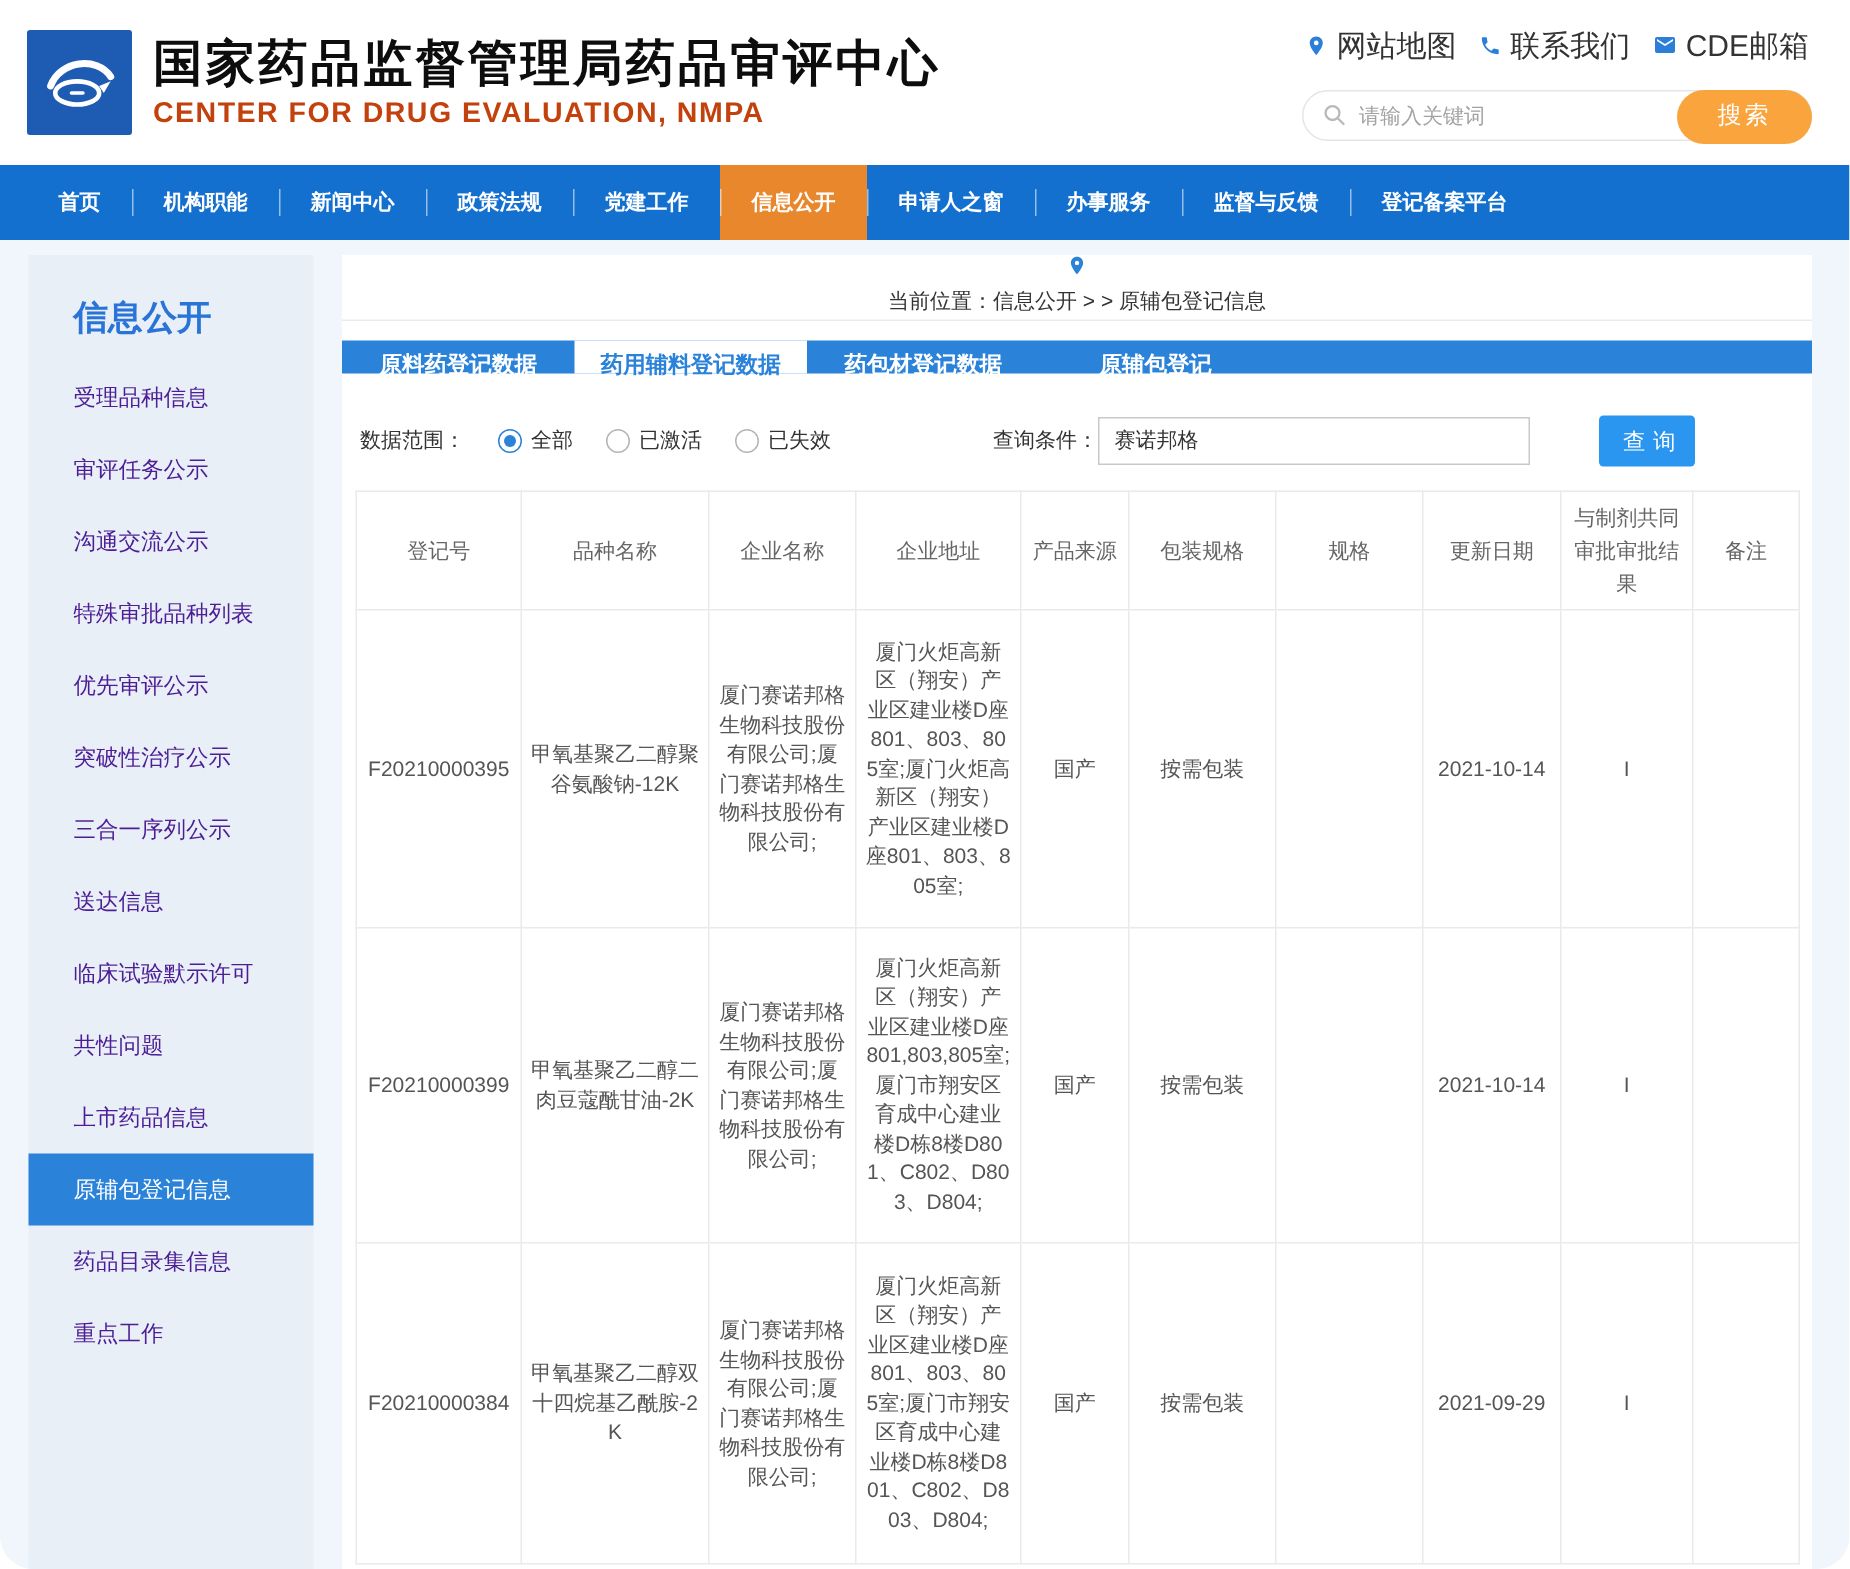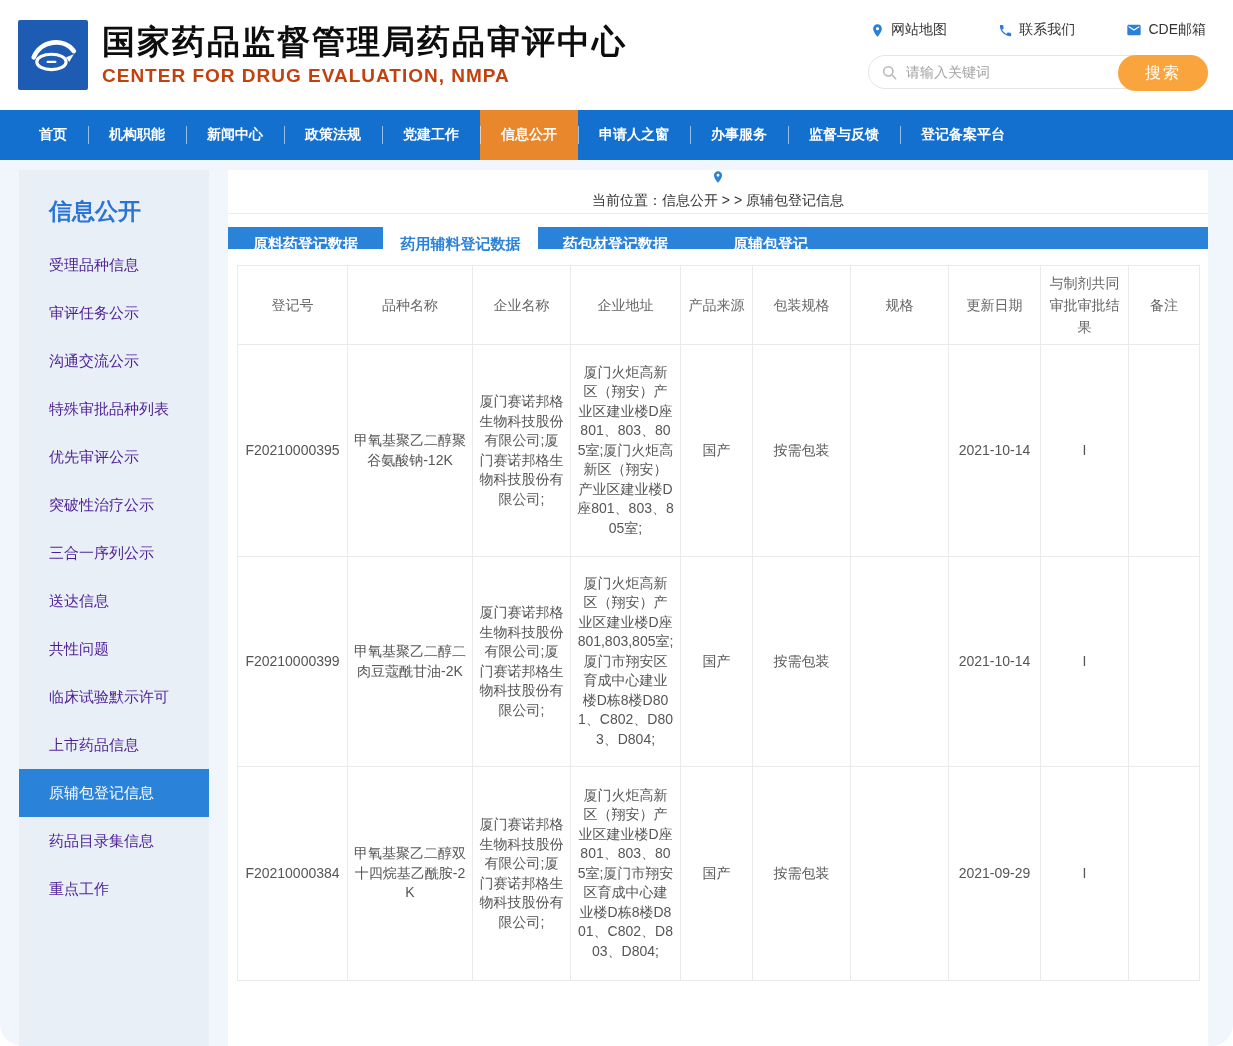--- a/index.html
+++ b/index.html
@@ -7,21 +7,21 @@
     font-family:"Liberation Sans","DejaVu Sans",sans-serif; }
   .page { width:1233px; height:1046px; overflow:hidden; display:flex; flex-direction:column;border-radius:22px; }
 
   
   .site-header { height:110px; display:flex; align-items:center; padding:0 25px 0 18px; background:#fff; flex-shrink:0; }
   .logo { width:70px; height:70px; background:#1d5cb2; border-radius:2px; display:flex; align-items:center; justify-content:center; flex-shrink:0; cursor:pointer; }
   .titles { margin-left:14px; }
   .title-cn { font-size:33px; font-weight:bold; color:#0d0d0d; letter-spacing:2px; line-height:1.15; white-space:nowrap; }
   .title-en { font-size:19px; font-weight:bold; color:#c2410c; letter-spacing:1px; margin-top:5px; white-space:nowrap; }
   .header-right { margin-left:auto; width:340px; flex-shrink:0; }
-  .quick-links { display:flex; justify-content:space-between; align-items:center; font-size:14px; color:#333; padding:0 2px; }
+  .quick-links { display:flex; justify-content:space-between; align-items:center; font-size:20px; color:#333; padding:0 2px; }
   .quick-link { display:flex; align-items:center; gap:6px; cursor:pointer; white-space:nowrap; }
   .search-bar { margin-top:16px; position:relative; height:34px; border:1px solid #e5e5e5; border-radius:17px; background:#fff; display:flex; align-items:center; padding-left:12px; }
   .search-input { border:none; outline:none; flex:1; font-size:14px; color:#333; margin-left:8px; background:transparent; min-width:0; }
   .search-input::placeholder { color:#a3a3a3; }
   .search-btn { position:absolute; right:-1px; top:-1px; height:36px; width:90px; border:none; border-radius:18px; background:#f9a43c; color:#fff; font-size:16px; letter-spacing:2px; cursor:pointer; }
 
   
   .main-nav { height:50px; background:#1470cf; display:flex; align-items:stretch; padding-left:18px; flex-shrink:0; }
   .nav-item { display:flex; align-items:center; padding:0 21px; color:#fff; font-size:14px; font-weight:bold; position:relative; cursor:pointer; white-space:nowrap; }
   .nav-item:not(:first-child)::before { content:""; position:absolute; left:0; top:16px; width:1px; height:18px; background:rgba(255,255,255,.55); }
@@ -127,22 +127,22 @@
       <div class="side-title">信息公开</div>
       <div>
           <div class="side-item">受理品种信息</div>
           <div class="side-item">审评任务公示</div>
           <div class="side-item">沟通交流公示</div>
           <div class="side-item">特殊审批品种列表</div>
           <div class="side-item">优先审评公示</div>
           <div class="side-item">突破性治疗公示</div>
           <div class="side-item">三合一序列公示</div>
           <div class="side-item">送达信息</div>
+          <div class="side-item">临床试验默示许可</div>
           <div class="side-item">共性问题</div>
-          <div class="side-item">临床试验默示许可</div>
           <div class="side-item">上市药品信息</div>
           <div class="side-item active">原辅包登记信息</div>
           <div class="side-item">药品目录集信息</div>
           <div class="side-item">重点工作</div>
         </div>
     </aside>
 
     <main class="content">
 
       <div class="breadcrumb">
@@ -152,20 +152,40 @@
         <span>当前位置：信息公开 &gt; &gt; 原辅包登记信息</span>
       </div>
 
       <div class="tab-bar">
           <div class="tab">原料药登记数据</div>
           <div class="tab active">药用辅料登记数据</div>
           <div class="tab">药包材登记数据</div>
           <div class="tab">原辅包登记</div>
         </div>
 
+      <div class="filter-row">
+        <span>数据范围：</span>
+        <span style="display:flex;align-items:center;">
+            <label class="radio-option">
+              <span class="radio checked"></span>
+              <span>全部</span>
+            </label>
+            <label class="radio-option">
+              <span class="radio"></span>
+              <span>已激活</span>
+            </label>
+            <label class="radio-option">
+              <span class="radio"></span>
+              <span>已失效</span>
+            </label>
+          </span>
+        <span class="query-label">查询条件：</span>
+        <input class="query-input" type="text" value="赛诺邦格" style="">
+        <button class="query-btn">查询</button>
+      </div>
 
       <div class="table-wrap">
         <table>
           <colgroup>
             <col style="width:110px">
               <col style="width:125px">
               <col style="width:98px">
               <col style="width:110px">
               <col style="width:72px">
             <col style="width:98px">

